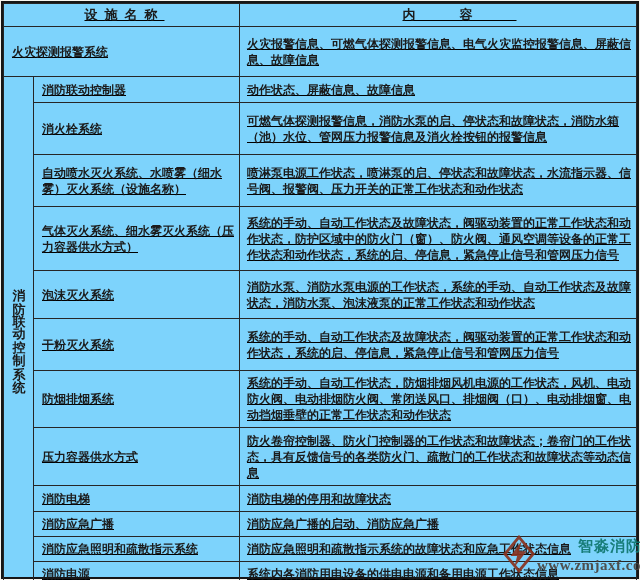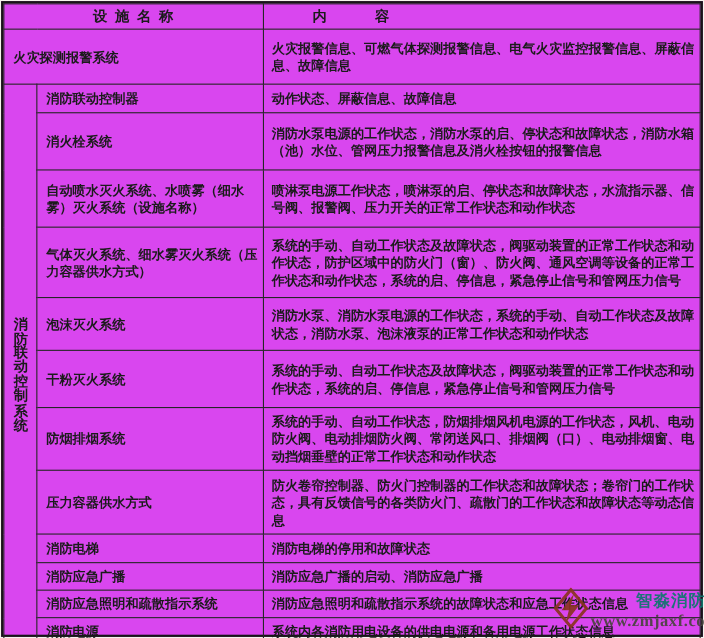--- a/index.html
+++ b/index.html
@@ -8,21 +8,22 @@
     background: #f6f4ee;
     overflow: hidden;
     font-family: "Liberation Sans", "DejaVu Sans", sans-serif;
   }
   body { position: relative; }
 
   .frame {
     position: absolute; left: 1px; top: 1px;
     width: 634px; height: 574px;
     border: 2px solid #161616;
-    background: #d946ef;
+    background: #7dd3fc;
+    text-decoration: underline;
   }
 
   table.spec {
     width: 100%; height: 100%;
     border-collapse: collapse;
     table-layout: fixed;
   }
   table.spec th, table.spec td {
     border: 1px solid #262626;
     color: #1b1b1b;
@@ -32,21 +33,21 @@
   }
   th.hdr-name {
     font-size: 13px;
     letter-spacing: 7px;
     text-align: center;
     padding-left: 7px; 
   }
   th.hdr-content {
     font-size: 13px;
     letter-spacing: 44px;
-    text-align: left;
+    text-align: center;
     padding-left: 44px; 
   }
   td.name {
     font-size: 12px;
     line-height: 16px;
     text-align: left;
     padding: 4px 4px 4px 8px;
   }
   td.content {
     font-size: 12px;
@@ -131,21 +132,21 @@
     </tr>
     <tr style="height:26px">
       <td class="vlabel" rowspan="12">
         <span class="vtext">消防联动控制系统</span>
       </td>
       <td class="name">消防联动控制器</td>
       <td class="content">动作状态、屏蔽信息、故障信息</td>
     </tr>
     <tr style="height:52px">
       <td class="name">消火栓系统</td>
-      <td class="content">消防水泵电源的工作状态，消防水泵的启、停状态和故障状态，消防水箱（池）水位、管网压力报警信息及消火栓按钮的报警信息</td>
+      <td class="content">可燃气体探测报警信息，消防水泵的启、停状态和故障状态，消防水箱（池）水位、管网压力报警信息及消火栓按钮的报警信息</td>
     </tr>
     <tr style="height:52px">
       <td class="name">自动喷水灭火系统、水喷雾（细水雾）灭火系统（设施名称）</td>
       <td class="content">喷淋泵电源工作状态，喷淋泵的启、停状态和故障状态，水流指示器、信号阀、报警阀、压力开关的正常工作状态和动作状态</td>
     </tr>
     <tr style="height:64px">
       <td class="name">气体灭火系统、细水雾灭火系统（压力容器供水方式）</td>
       <td class="content">系统的手动、自动工作状态及故障状态，阀驱动装置的正常工作状态和动作状态，防护区域中的防火门（窗）、防火阀、通风空调等设备的正常工作状态和动作状态，系统的启、停信息，紧急停止信号和管网压力信号</td>
     </tr>
     <tr style="height:48px">

